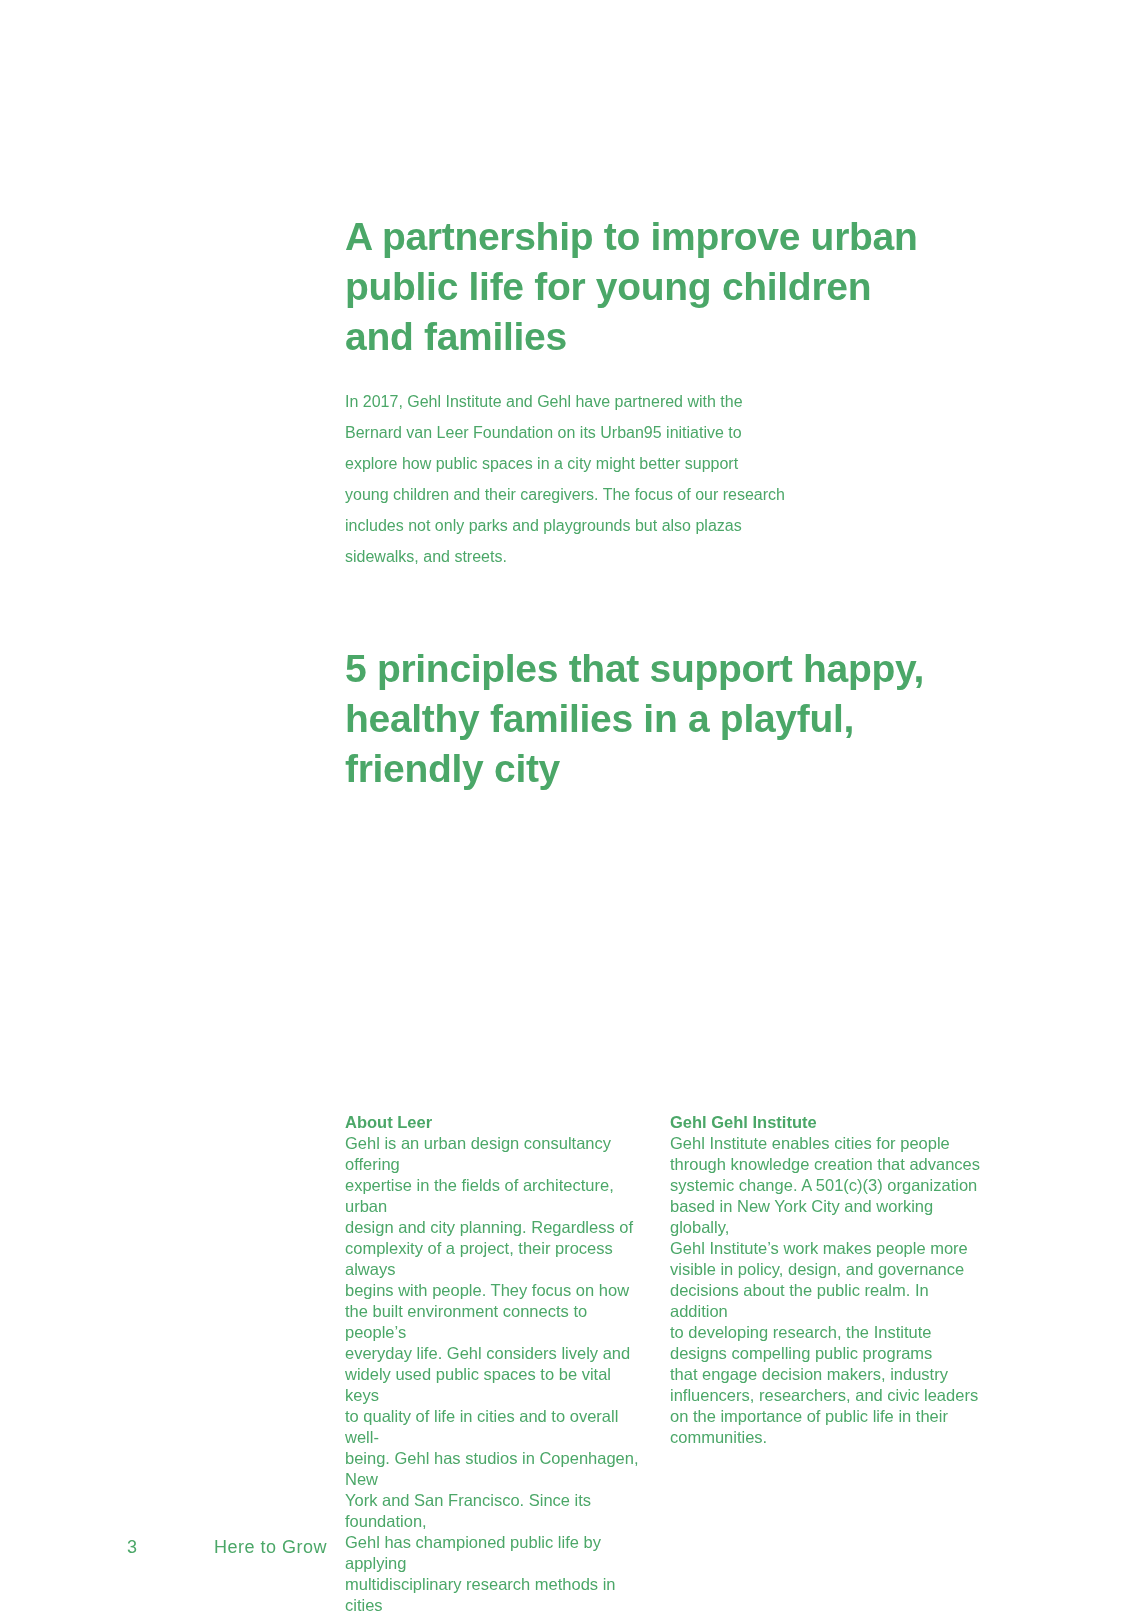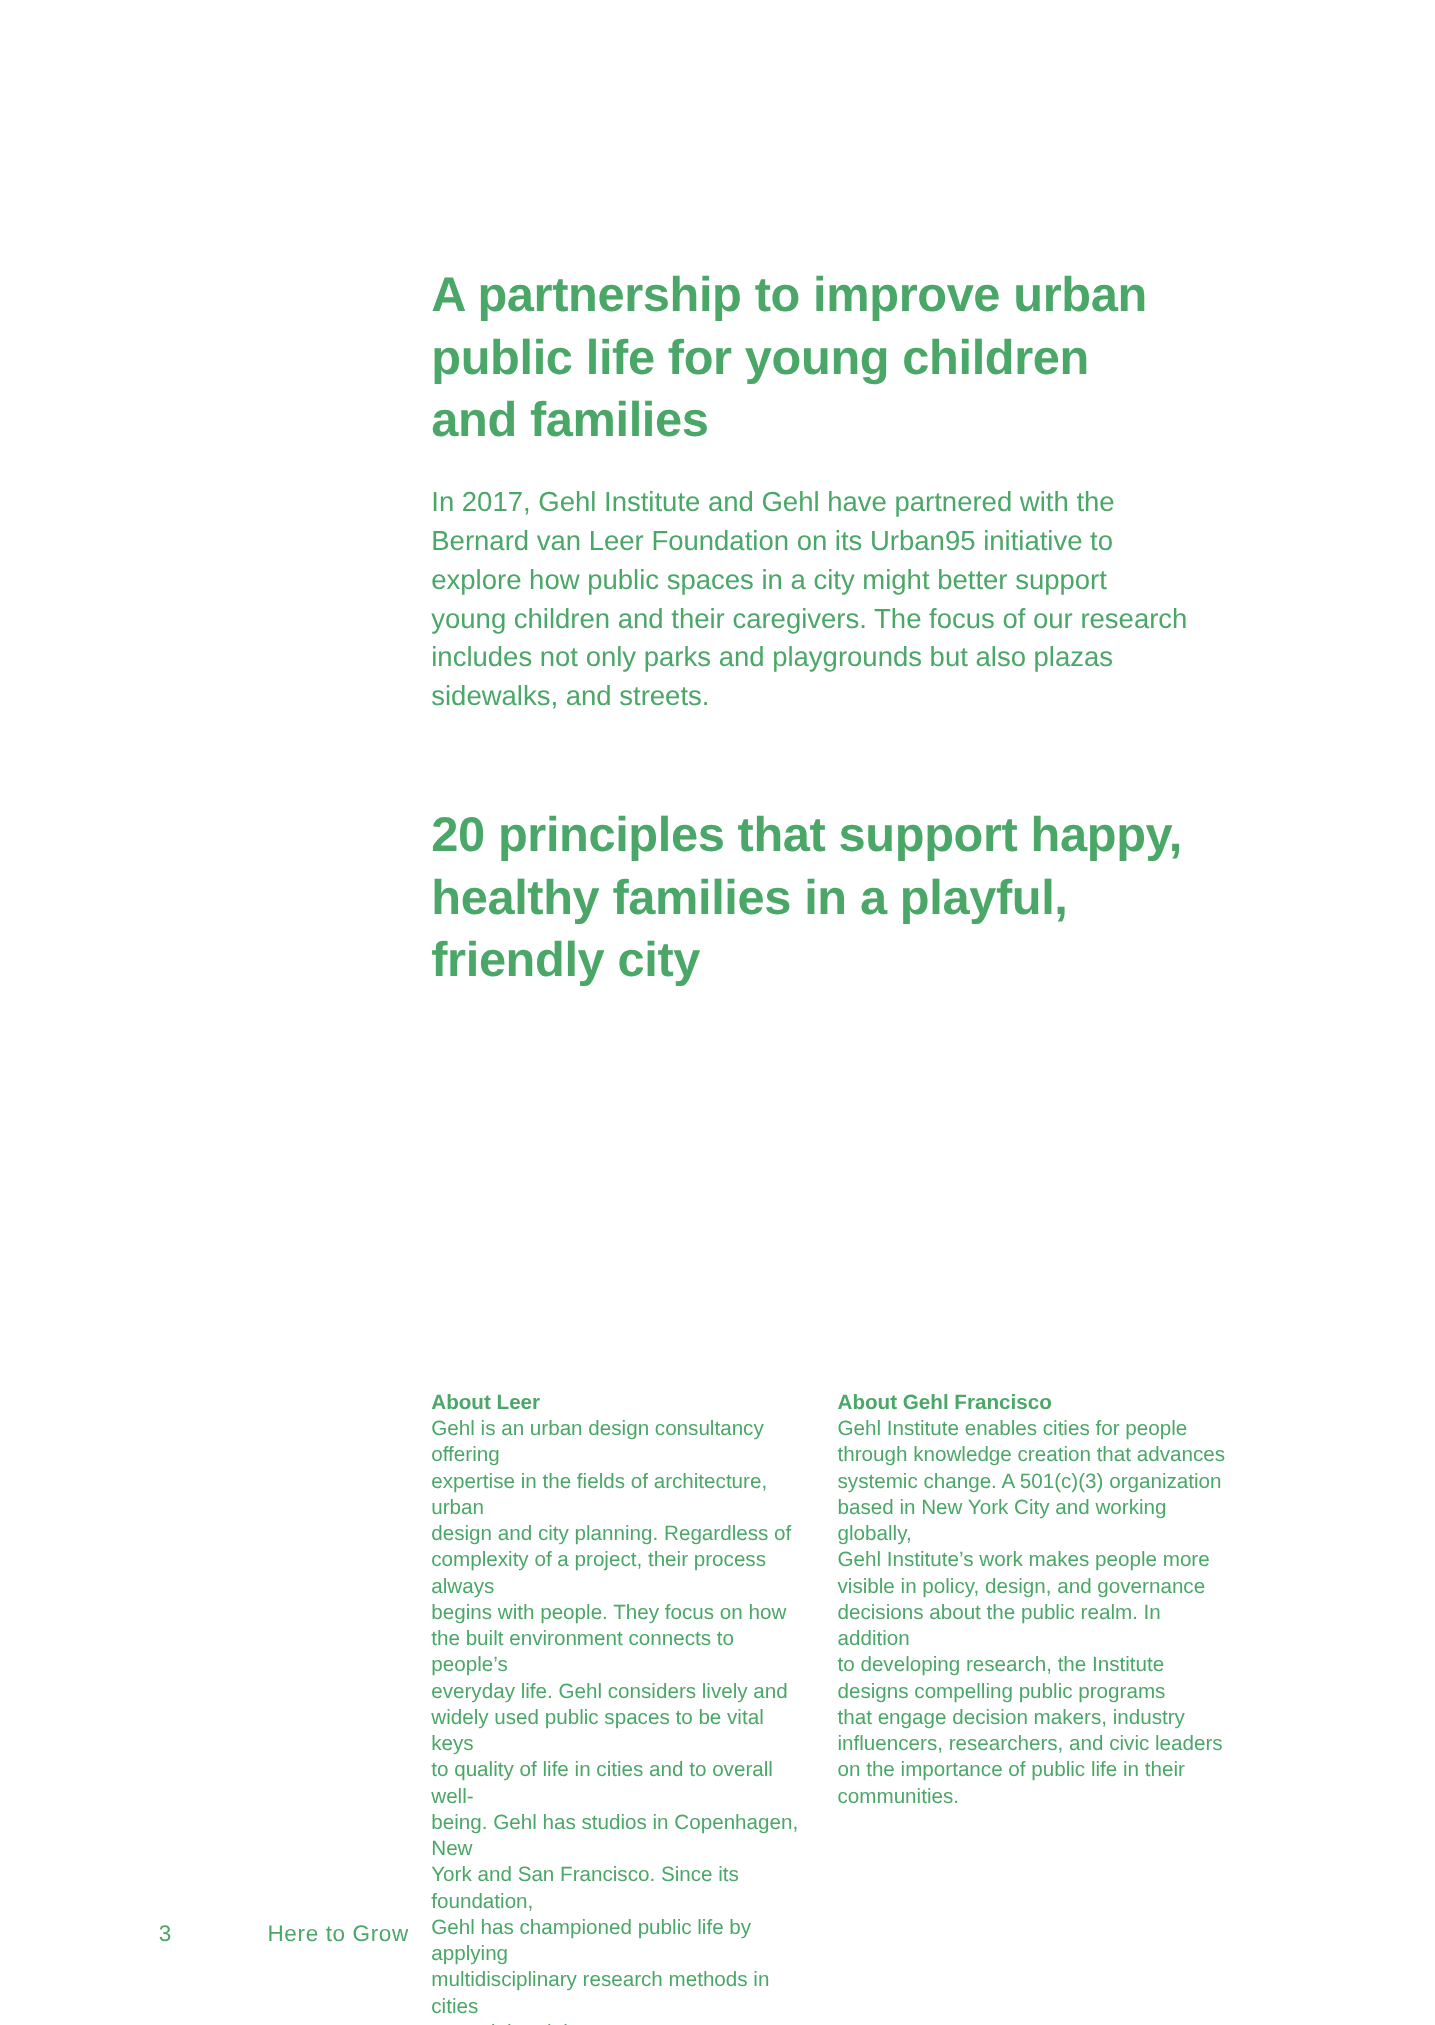--- a/index.html
+++ b/index.html
@@ -26,21 +26,21 @@
     letter-spacing: -0.3px;
     color: var(--accent);
   }
   #heading-partnership { top: 212px; }
   #heading-principles  { top: 644px; }
 
   .lead-paragraph {
     position: absolute;
     left: 345px;
     width: 650px;
-    font-size: 22px;
+    font-size: 16px;
     line-height: 31px;
     font-weight: 400;
     color: var(--accent);
   }
   #intro-paragraph    { top: 386px; }
   #findings-paragraph { top: 812px; }
 
   .about-row {
     position: absolute;
     left: 345px;
@@ -89,21 +89,21 @@
 public life for young children
 and families</h1>
 
   <p id="intro-paragraph" class="lead-paragraph multiline">In 2017, Gehl Institute and Gehl have partnered with the
 Bernard van Leer Foundation on its Urban95 initiative to
 explore how public spaces in a city might better support
 young children and their caregivers. The focus of our research
 includes not only parks and playgrounds but also plazas
 sidewalks, and streets.</p>
 
-  <h1 id="heading-principles" class="display-heading multiline">20 principles that support happy,
+  <h1 id="heading-principles" class="display-heading multiline">5 principles that support happy,
 healthy families in a playful,
 friendly city</h1>
 
 
   <div class="about-row">
     <div class="about-col">
       <div class="about-title">About Leer</div>
       <div class="about-body multiline">Gehl is an urban design consultancy offering
 expertise in the fields of architecture, urban
 design and city planning. Regardless of
@@ -113,21 +113,21 @@
 everyday life. Gehl considers lively and
 widely used public spaces to be vital keys
 to quality of life in cities and to overall well-
 being. Gehl has studios in Copenhagen, New
 York and San Francisco. Since its foundation,
 Gehl has championed public life by applying
 multidisciplinary research methods in cities
 around the globe.</div>
     </div>
     <div class="about-col">
-      <div class="about-title">About Gehl Francisco</div>
+      <div class="about-title">Gehl Gehl Institute</div>
       <div class="about-body multiline">Gehl Institute enables cities for people
 through knowledge creation that advances
 systemic change. A 501(c)(3) organization
 based in New York City and working globally,
 Gehl Institute’s work makes people more
 visible in policy, design, and governance
 decisions about the public realm. In addition
 to developing research, the Institute
 designs compelling public programs
 that engage decision makers, industry

